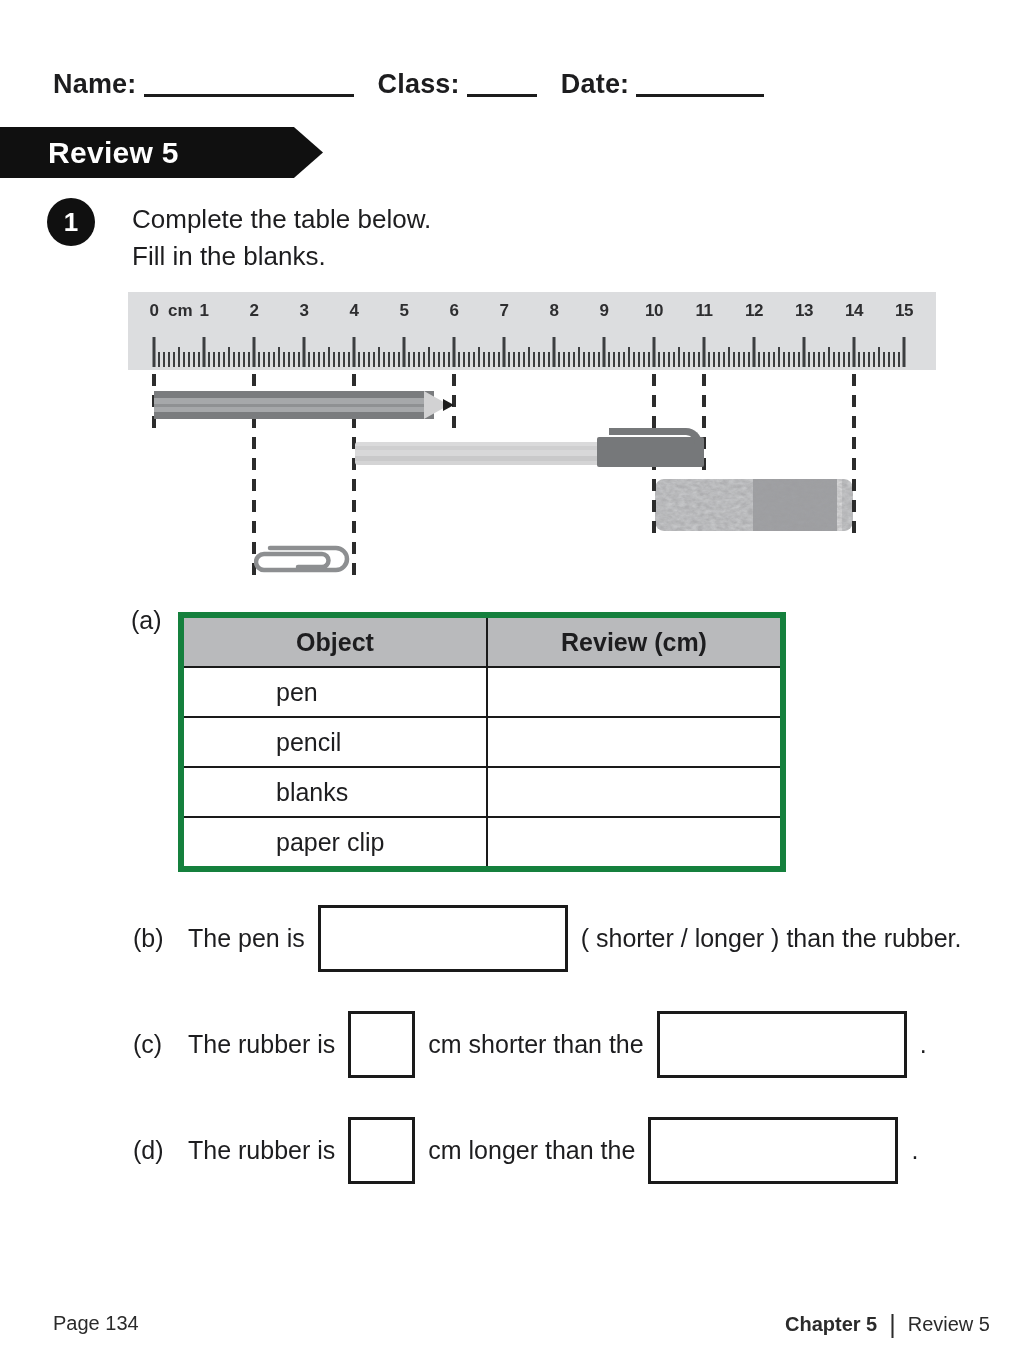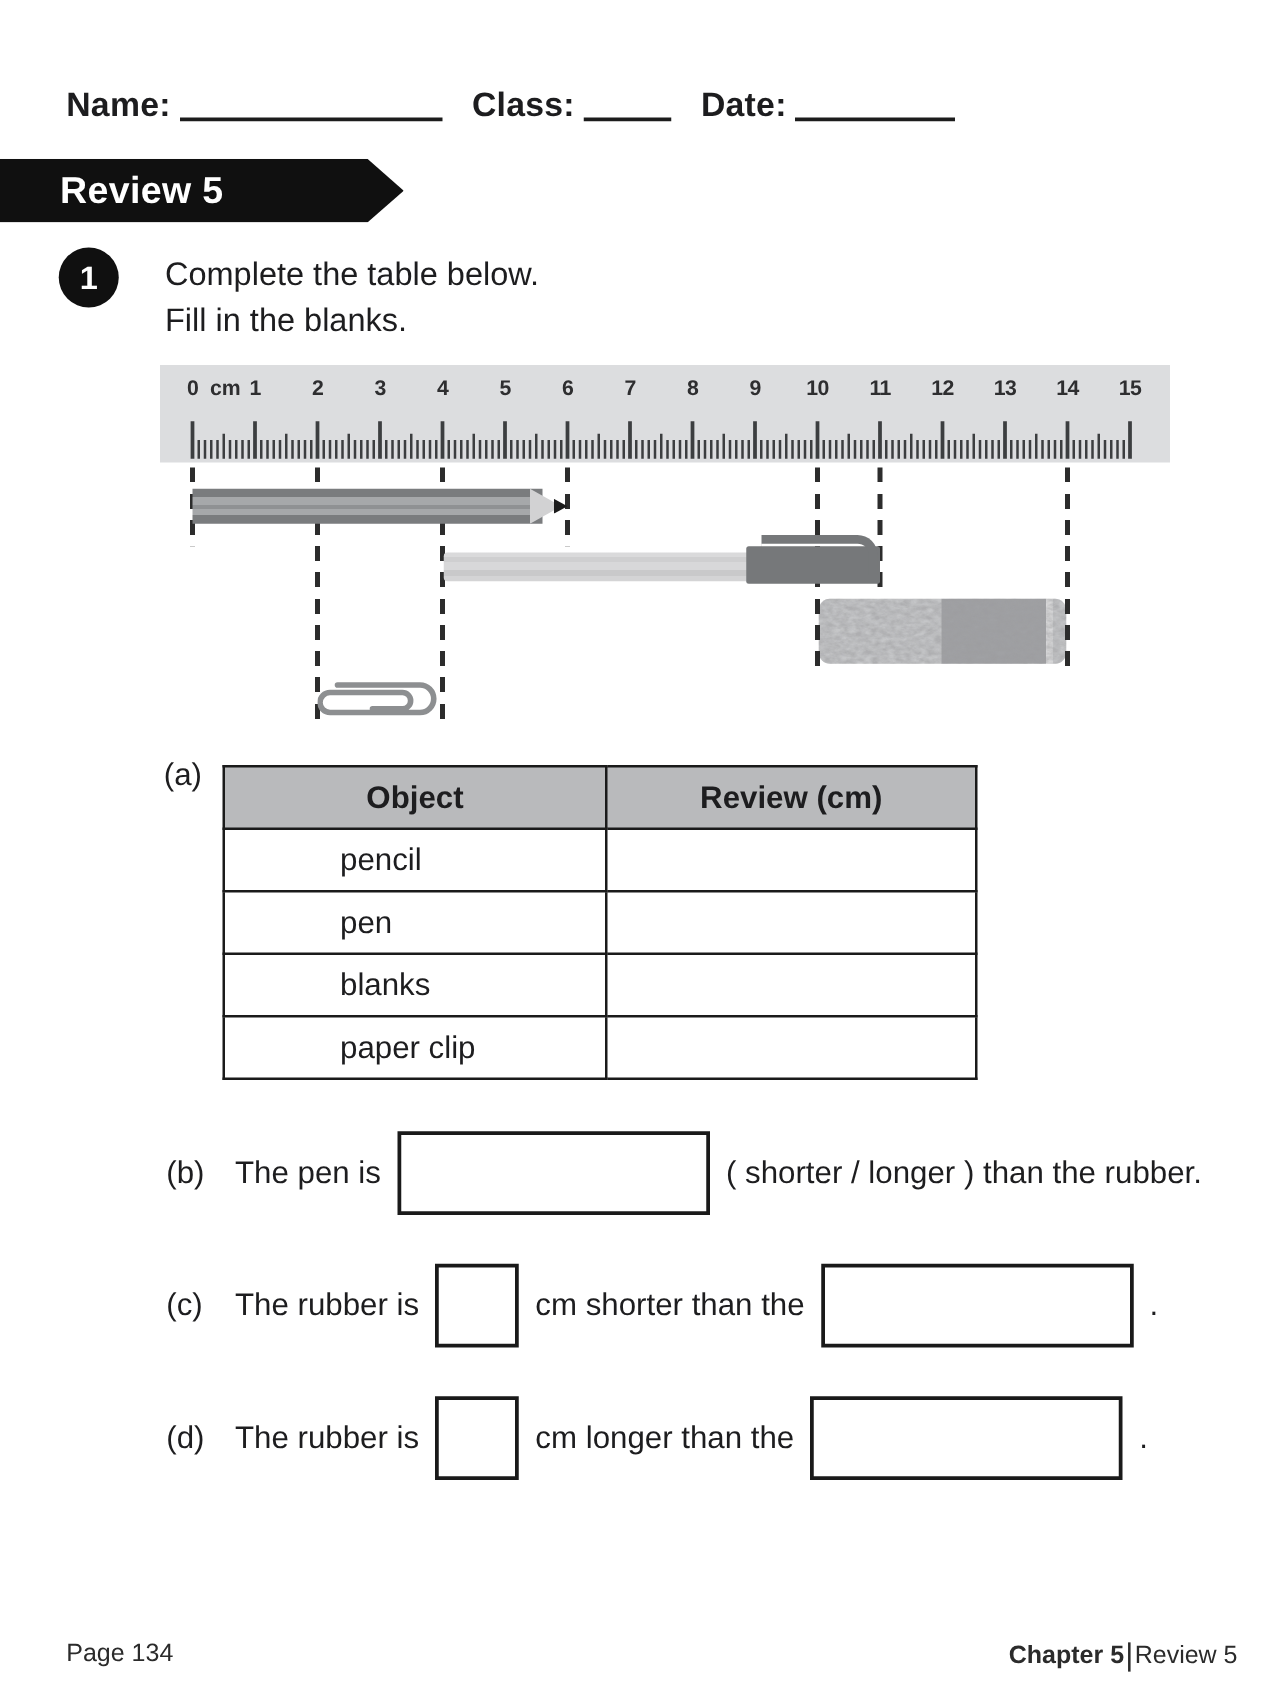--- a/index.html
+++ b/index.html
@@ -59,40 +59,40 @@
     border-top:7px solid #76787a;border-right:7px solid #76787a;border-top-right-radius:16px;}
 
   #obj-rubber{top:478px;height:54px;z-index:1;}
   #obj-paper-clip{top:540px;height:40px;z-index:3;}
   .obj svg{display:block;width:100%;height:100%;}
 
   
   .part-label{position:absolute;left:131px;top:606px;font-size:25px;}
   .atable{position:absolute;left:178px;top:612px;border-collapse:collapse;table-layout:fixed;}
   .atable th,.atable td{border:2px solid #1a1a1a;height:46px;font-size:25px;font-weight:400;}
-  .atable{border:2px solid #15803d;}
+  .atable{border:6px solid #15803d;}
   .atable th{background:#b9babc;text-align:center;font-weight:700;}
   .col-obj{width:306px;}
   .col-len{width:296px;}
   .obj-cell{text-align:left;padding-left:92px;}
 
   
   .qrow{position:absolute;left:133px;display:flex;align-items:center;gap:13px;height:67px;font-size:25px;}
   #row-b{top:905px;}
   #row-c{top:1011px;}
   #row-d{top:1117px;}
   .qlabel{width:42px;flex:0 0 auto;}
   .qtext{white-space:nowrap;}
   .abox{flex:0 0 auto;border:3px solid #1a1a1a;background:#fff;box-sizing:border-box;}
   .abox.wide{width:250px;height:67px;}
   .abox.small{width:67px;height:67px;}
 
   
   .footer-left{position:absolute;left:53px;top:1312px;font-size:20px;color:#2b2b2b;}
-  .footer-right{position:absolute;right:25px;top:1310px;display:flex;align-items:center;gap:1px;
+  .footer-right{position:absolute;right:25px;top:1310px;display:flex;align-items:center;gap:12px;
                 font-size:20px;color:#2b2b2b;}
   .fbold{font-weight:700;}
   .fsep{font-size:25px;font-weight:300;color:#2b2b2b;}
 </style>
 </head>
 <body>
 
 <div id="page">
 
   <div class="hdr">
@@ -336,25 +336,25 @@
         <col class="col-len">
       </colgroup>
     <thead>
       <tr>
         <th>Object</th>
         <th>Review (cm)</th>
       </tr>
     </thead>
     <tbody>
       <tr>
-        <td class="obj-cell">pencil</td>
+        <td class="obj-cell">pen</td>
         <td class="len-cell"></td>
       </tr>
       <tr>
-        <td class="obj-cell">pen</td>
+        <td class="obj-cell">pencil</td>
         <td class="len-cell"></td>
       </tr>
       <tr>
         <td class="obj-cell">blanks</td>
         <td class="len-cell"></td>
       </tr>
       <tr>
         <td class="obj-cell">paper clip</td>
         <td class="len-cell"></td>
       </tr>

